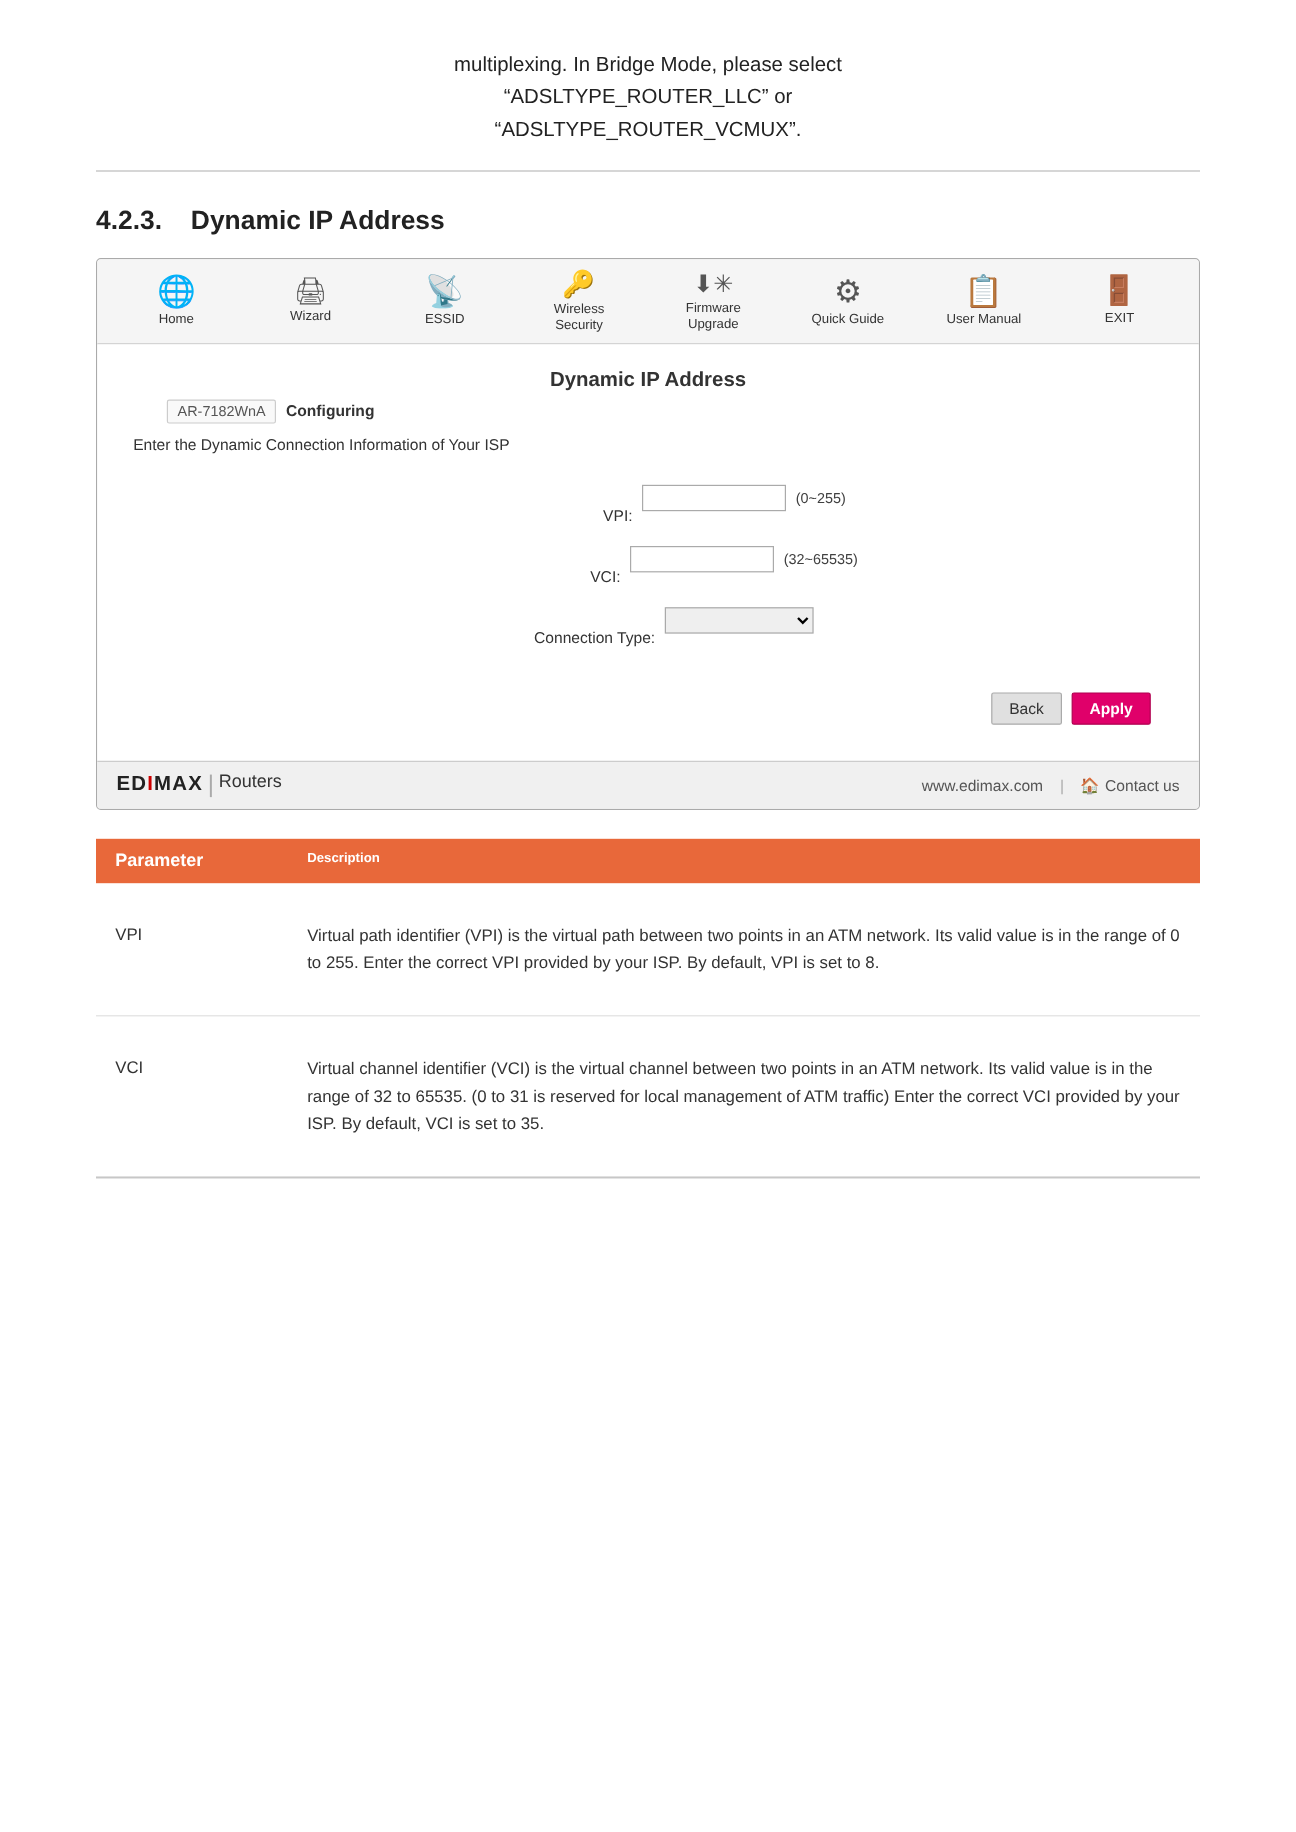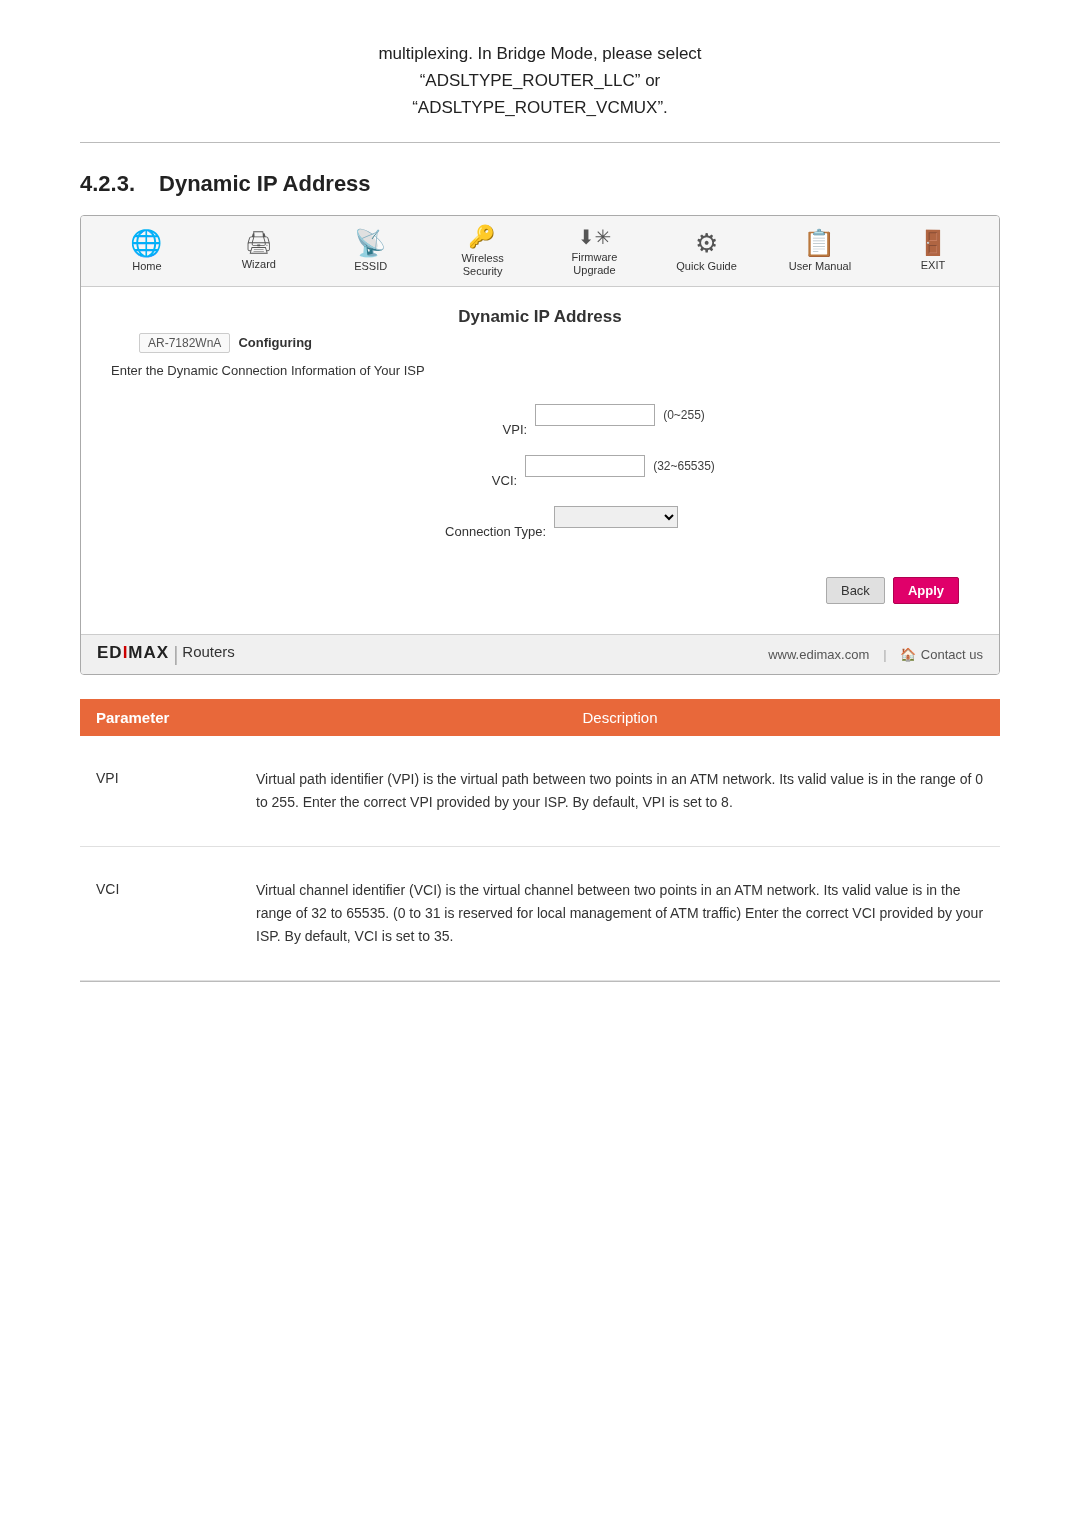--- a/index.html
+++ b/index.html
@@ -231,25 +231,24 @@
       gap: 0;
     }
     .param-header-col1 {
       font-size: 15px;
       font-weight: bold;
       color: #fff;
       width: 160px;
       flex-shrink: 0;
     }
     .param-header-col2 {
-      font-size: 15px;
-      font-weight: normal;
+      font-size: 11px;
+      font-weight: bold;
       color: #fff;
       flex: 1;
-      text-align: center;
     }
     .param-row {
       display: flex;
       padding: 32px 16px;
       border-bottom: 1px solid #e0e0e0;
       gap: 0;
       align-items: flex-start;
     }
     .param-col1 {
       font-size: 14px;

